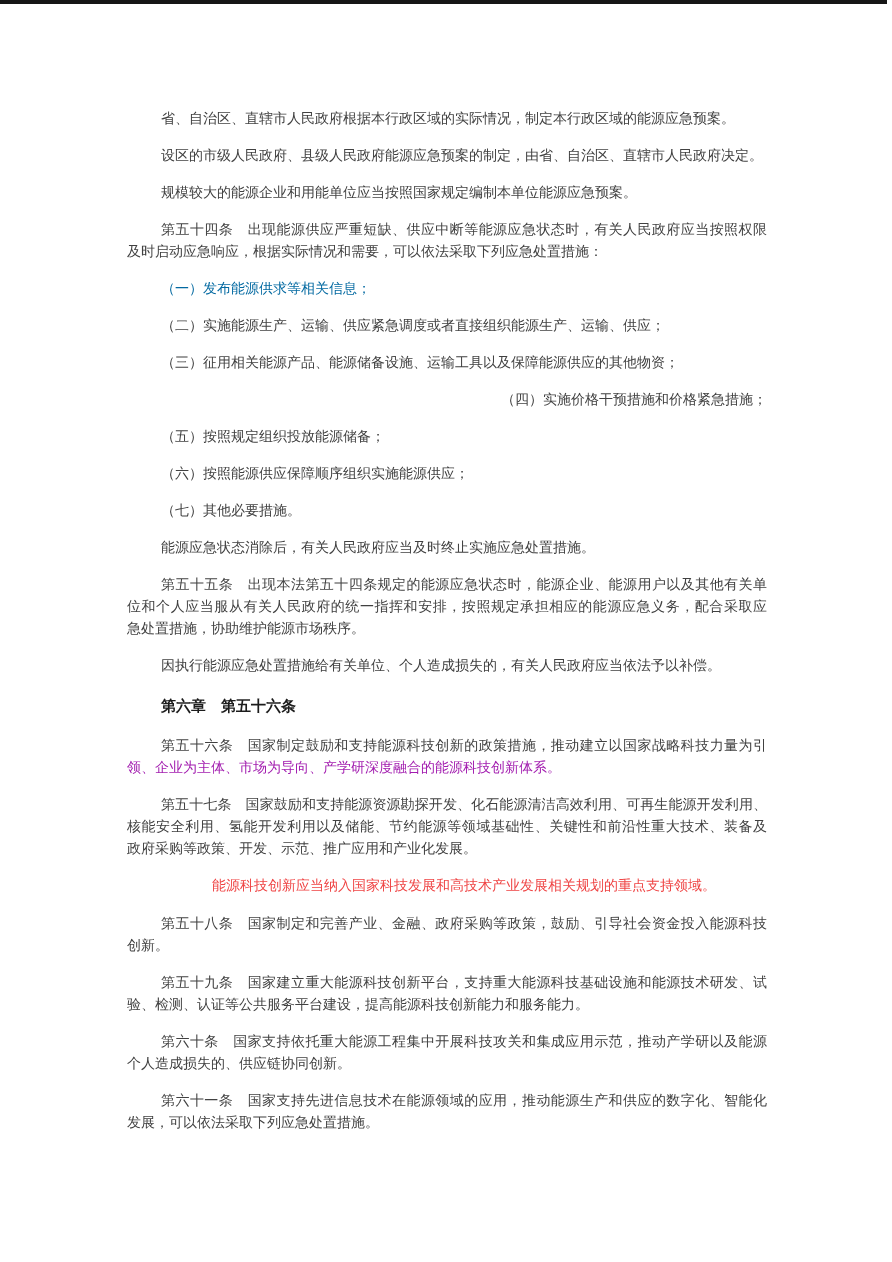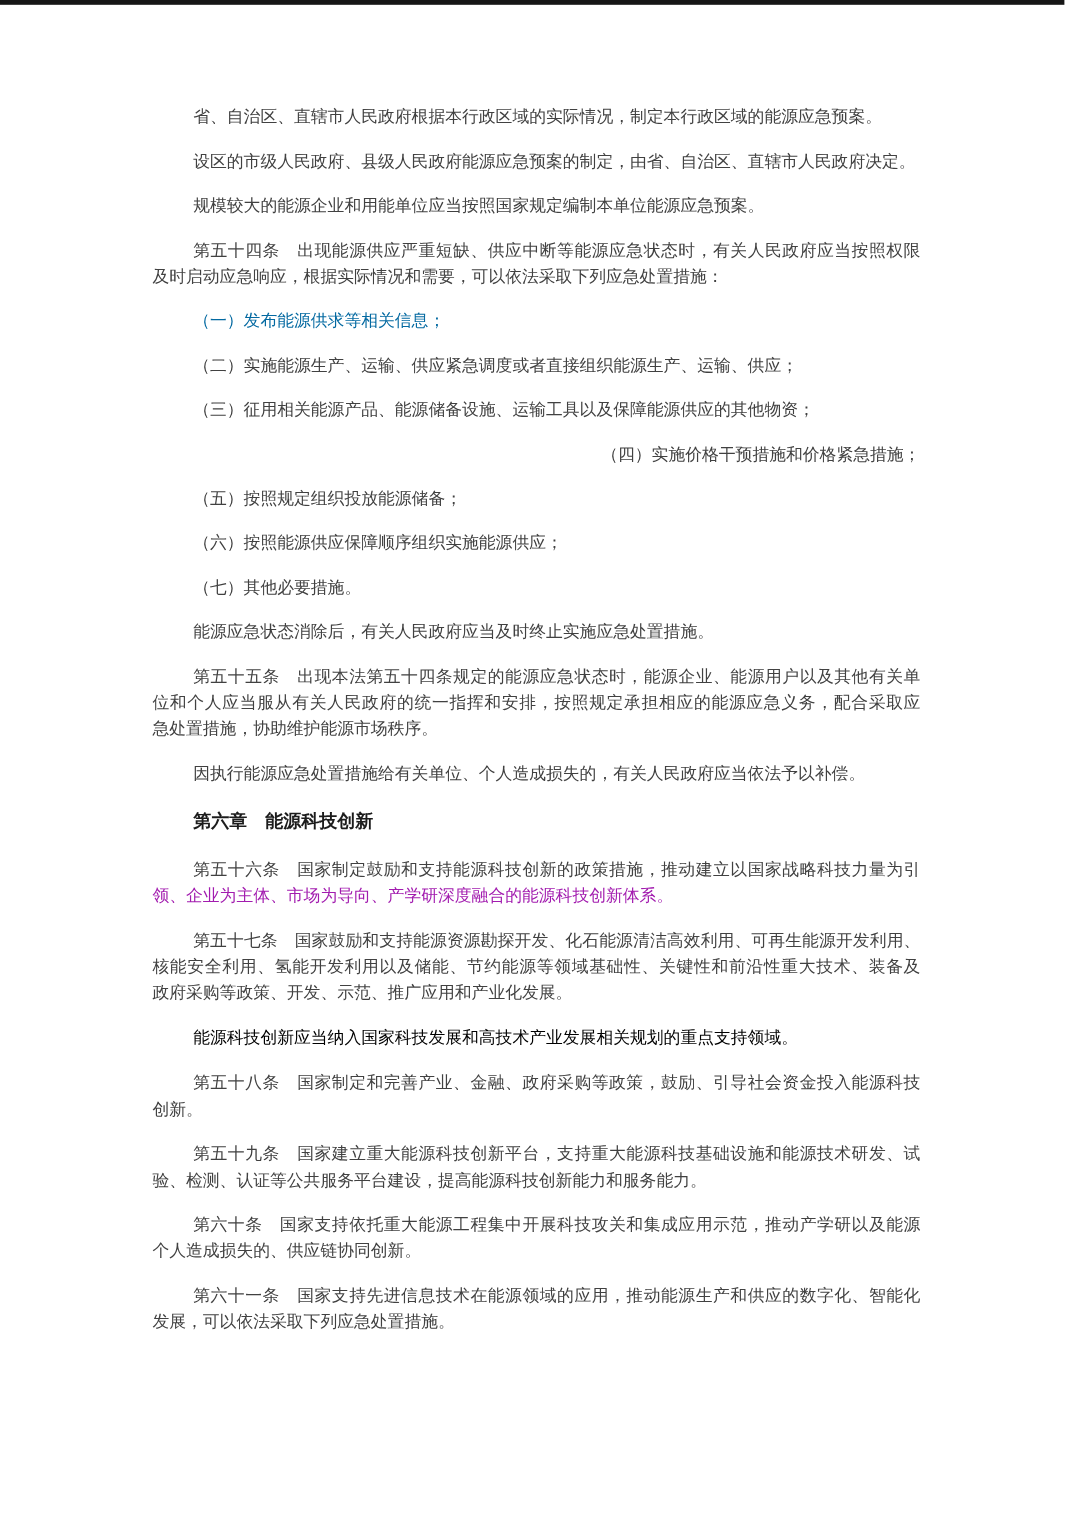--- a/index.html
+++ b/index.html
@@ -23,23 +23,22 @@
     position: absolute;
     top: 0;
     left: 0;
     width: 887px;
     height: 4px;
     background: #161616;
   }
   .doc {
     position: absolute;
     left: 127px;
-    top: 88px;
+    top: 108px;
     width: 640px;
-    font-family: Liberation Mono, monospace;
   }
   .block {
     margin: 15px 0;
   }
   .block:first-child {
     margin-top: 0;
   }
   .para .line {
     font-size: 14px;
     line-height: 22px;
@@ -108,33 +107,33 @@
       </div>
       <div class="block para">
         <div class="line first full" style="color: rgb(65, 65, 65);">第五十五条　出现本法第五十四条规定的能源应急状态时，能源企业、能源用户以及其他有关单</div>
         <div class="line full" style="color: rgb(65, 65, 65);">位和个人应当服从有关人民政府的统一指挥和安排，按照规定承担相应的能源应急义务，配合采取应</div>
         <div class="line" style="color: rgb(65, 65, 65);">急处置措施，协助维护能源市场秩序。</div>
       </div>
       <div class="block para">
         <div class="line first" style="color: #404040;">因执行能源应急处置措施给有关单位、个人造成损失的，有关人民政府应当依法予以补偿。</div>
       </div>
       <div class="block heading">
-        <div class="line first" style="color: rgb(28, 28, 28);">第六章　能源科技创新</div>
+        <div class="line first" style="color: rgb(28, 28, 28);">第六章　第五十六条</div>
       </div>
       <div class="block para">
         <div class="line first full" style="color: rgb(65, 65, 65);">第五十六条　国家制定鼓励和支持能源科技创新的政策措施，推动建立以国家战略科技力量为引</div>
         <div class="line" style="color: #a21caf;">领、企业为主体、市场为导向、产学研深度融合的能源科技创新体系。</div>
       </div>
       <div class="block para">
         <div class="line first full" style="color: rgb(65, 65, 65);">第五十七条　国家鼓励和支持能源资源勘探开发、化石能源清洁高效利用、可再生能源开发利用、</div>
         <div class="line full" style="color: rgb(65, 65, 65);">核能安全利用、氢能开发利用以及储能、节约能源等领域基础性、关键性和前沿性重大技术、装备及</div>
         <div class="line" style="color: rgb(65, 65, 65);">政府采购等政策、开发、示范、推广应用和产业化发展。</div>
       </div>
       <div class="block para">
-        <div class="line first" style="color: #000000;">能源科技创新应当纳入国家科技发展和高技术产业发展相关规划的重点支持领域。</div>
+        <div class="line first" style="color: #ef4444; text-align: center;">能源科技创新应当纳入国家科技发展和高技术产业发展相关规划的重点支持领域。</div>
       </div>
       <div class="block para">
         <div class="line first full" style="color: rgb(65, 65, 65); margin-top: 16px;">第五十八条　国家制定和完善产业、金融、政府采购等政策，鼓励、引导社会资金投入能源科技</div>
         <div class="line" style="color: rgb(65, 65, 65);">创新。</div>
       </div>
       <div class="block para">
         <div class="line first full" style="color: rgb(65, 65, 65);">第五十九条　国家建立重大能源科技创新平台，支持重大能源科技基础设施和能源技术研发、试</div>
         <div class="line" style="color: rgb(65, 65, 65);">验、检测、认证等公共服务平台建设，提高能源科技创新能力和服务能力。</div>
       </div>
       <div class="block para">

